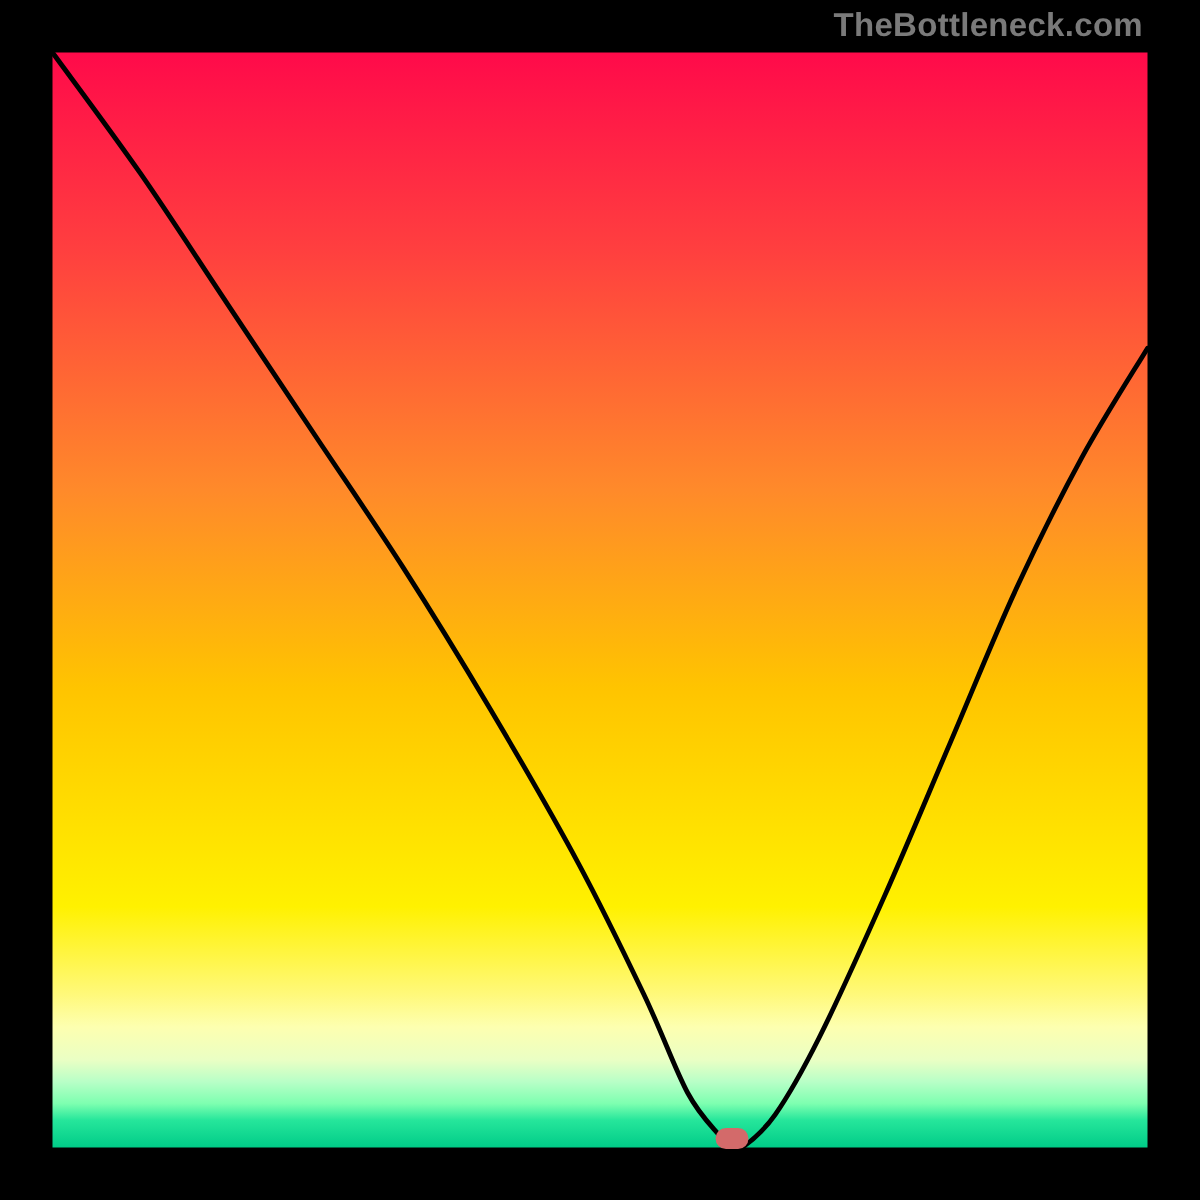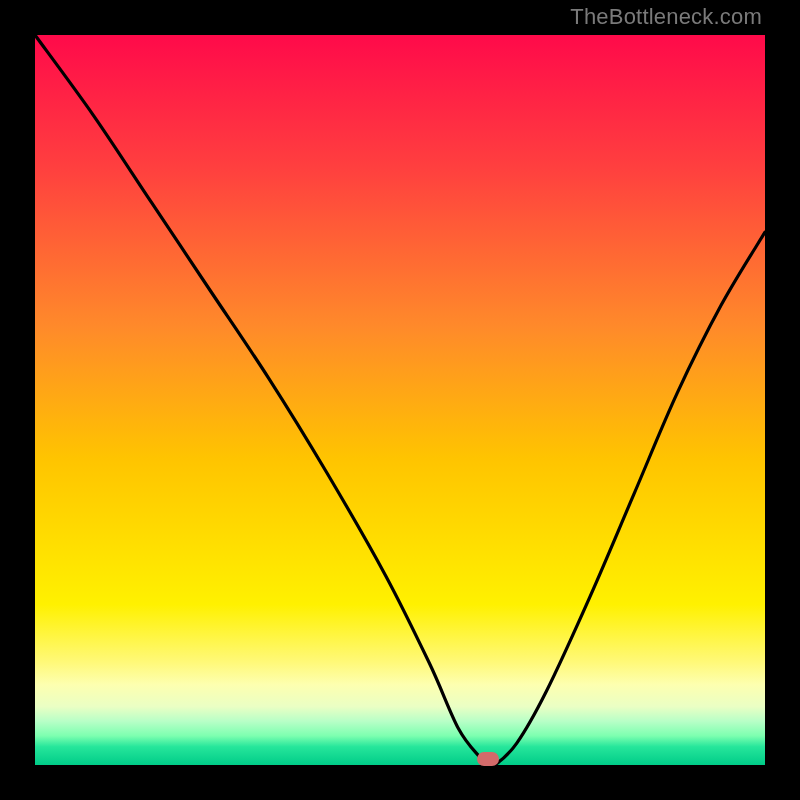--- a/index.html
+++ b/index.html
@@ -38,21 +38,21 @@
       #26e69b 97.5%,
       #00cc88 100%
     );
   }
   .watermark {
     position: absolute;
     top: 4px;
     right: 38px;
     color: #7a7a7a;
     font-size: 22px;
-    font-weight: 400;
+    font-weight: 700;
     letter-spacing: 0.2px;
   }
   svg.curve {
     position: absolute;
     left: 0;
     top: 0;
     width: 730px;
     height: 730px;
     overflow: visible;
   }

